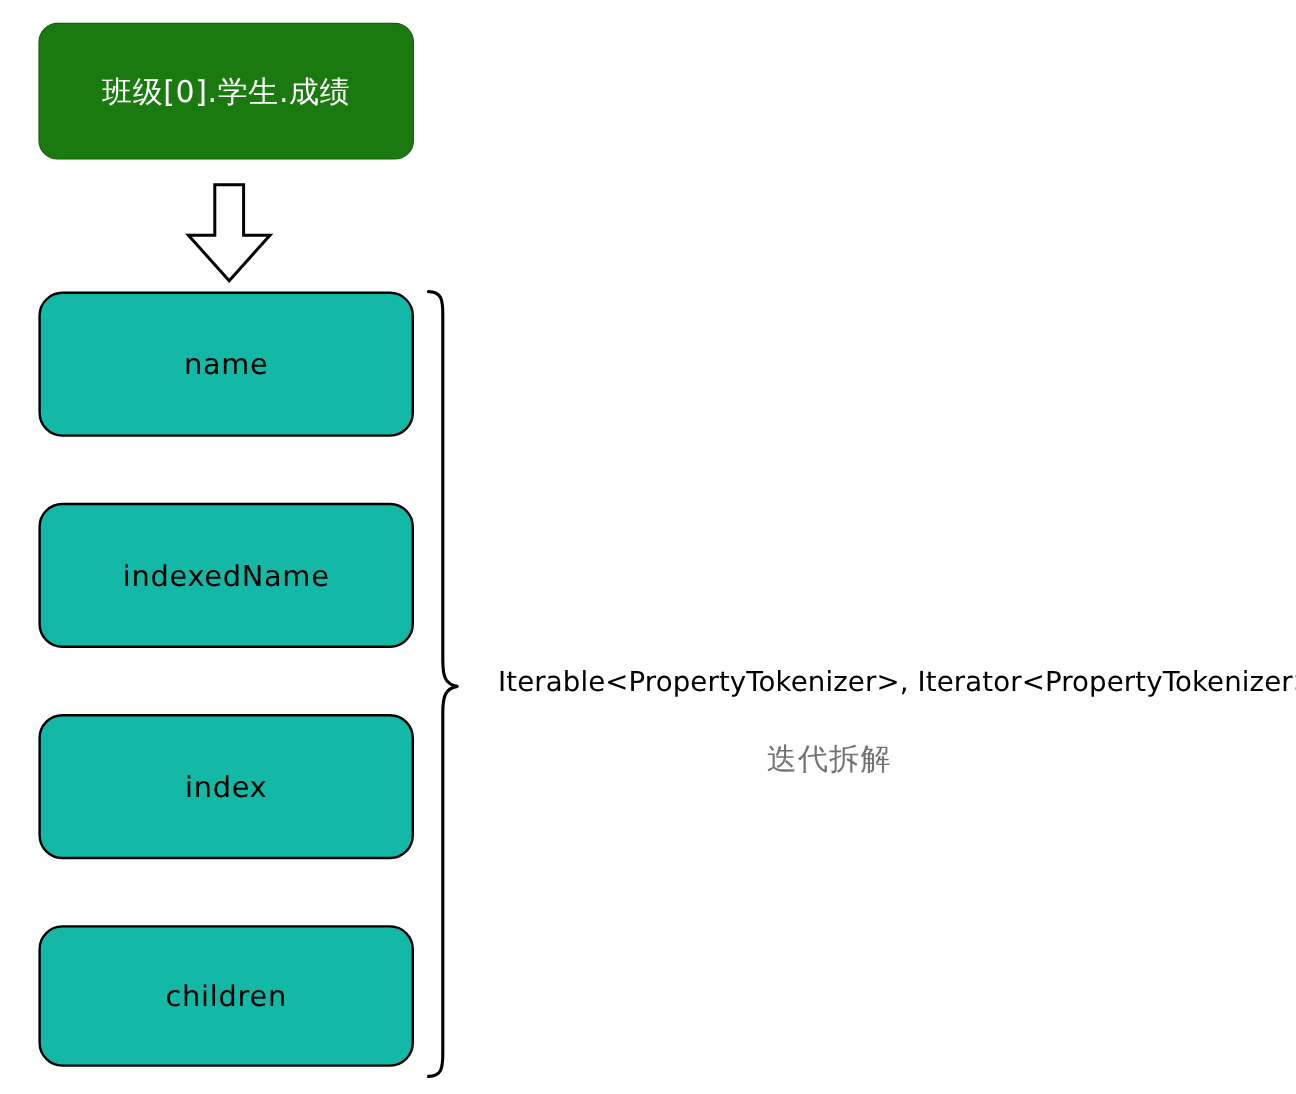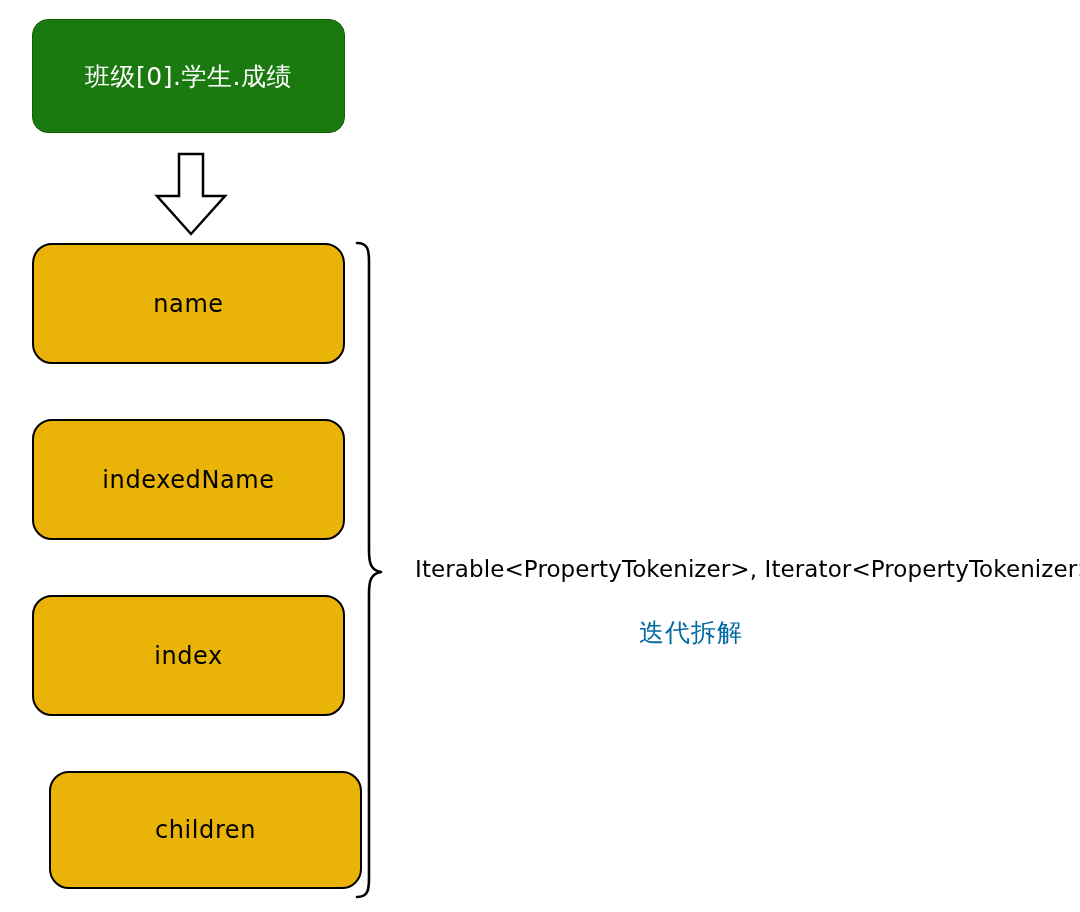--- a/index.html
+++ b/index.html
@@ -57,40 +57,40 @@
     width: 80px;
     height: 86px;
   }
 
   
   .token-box {
     position: absolute;
     left: 29px;
     width: 313px;
     box-sizing: border-box;
-    background: #eab308;
+    background: #14b8a6;
     border: 2px solid #000000;
     border-radius: 20px;
     display: flex;
     align-items: center;
     justify-content: center;
   }
   .token-label {
     font-family: "DejaVu Sans", sans-serif;
     font-size: 24px;
     color: #000000;
     letter-spacing: 0.6px;
     line-height: 1;
     white-space: nowrap;
   }
 
   .token-box.b0 { top: 243px;  height: 121px; }
   .token-box.b1 { top: 419px;  height: 121px; }
   .token-box.b2 { top: 595px;  height: 121px; }
-  .token-box.b3 { top: 771px;  height: 118px; margin-left: 17px; }
+  .token-box.b3 { top: 771px;  height: 118px; }
 
   
   .brace-wrap {
     position: absolute;
     left: 352px;
     top: 240px;
     width: 34px;
     height: 660px;
   }
 
@@ -105,21 +105,21 @@
     letter-spacing: 0.1px;
     white-space: nowrap;
     line-height: 1.2;
   }
   .annotation-note {
     position: absolute;
     left: 688px;
     top: 618px;
     font-family: "DejaVu Sans", sans-serif;
     font-size: 25px;
-    color: #0369a1;
+    color: #737373;
     letter-spacing: 1px;
     white-space: nowrap;
     line-height: 1.2;
     transform: translateX(-50%);
   }
 </style>
 </head>
 <body>
 
 <div class="canvas">

